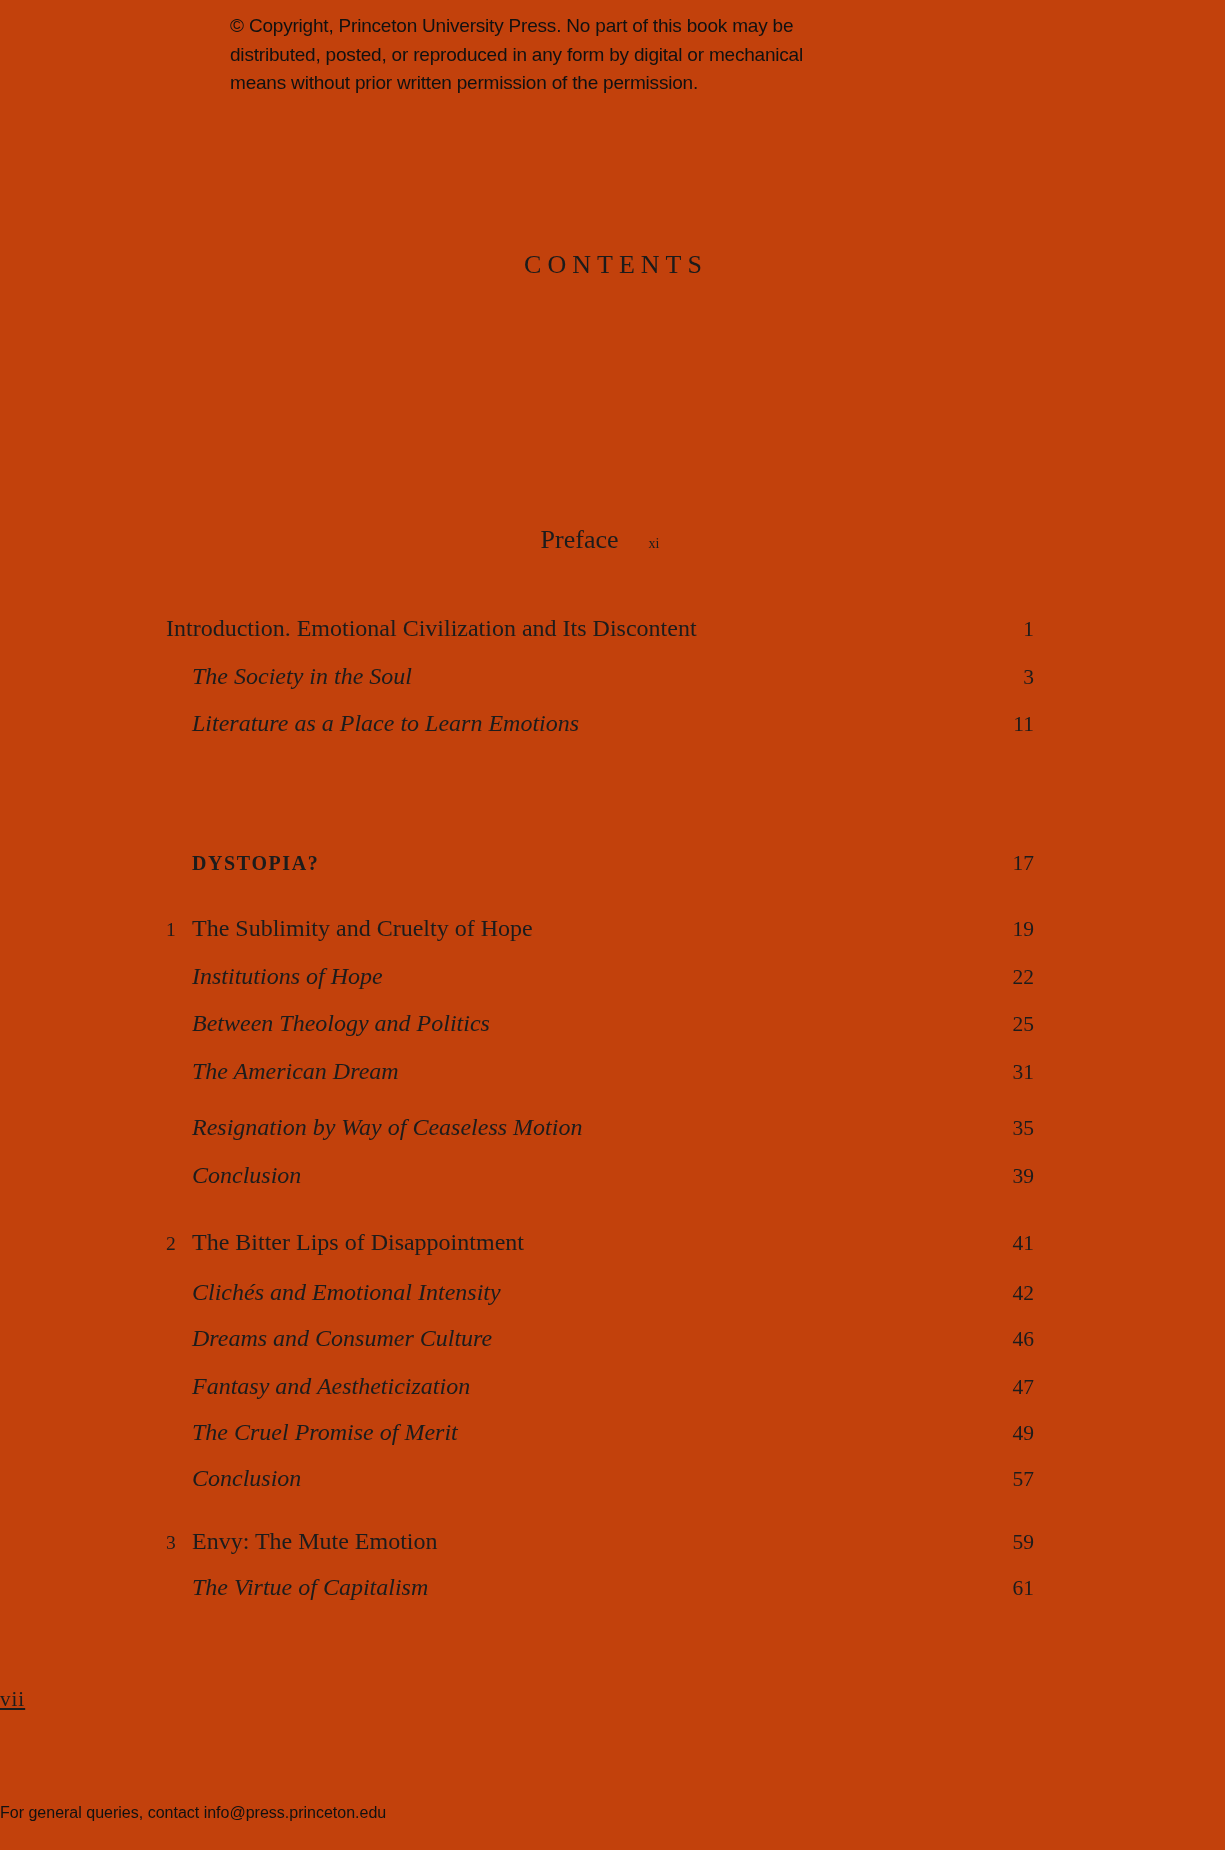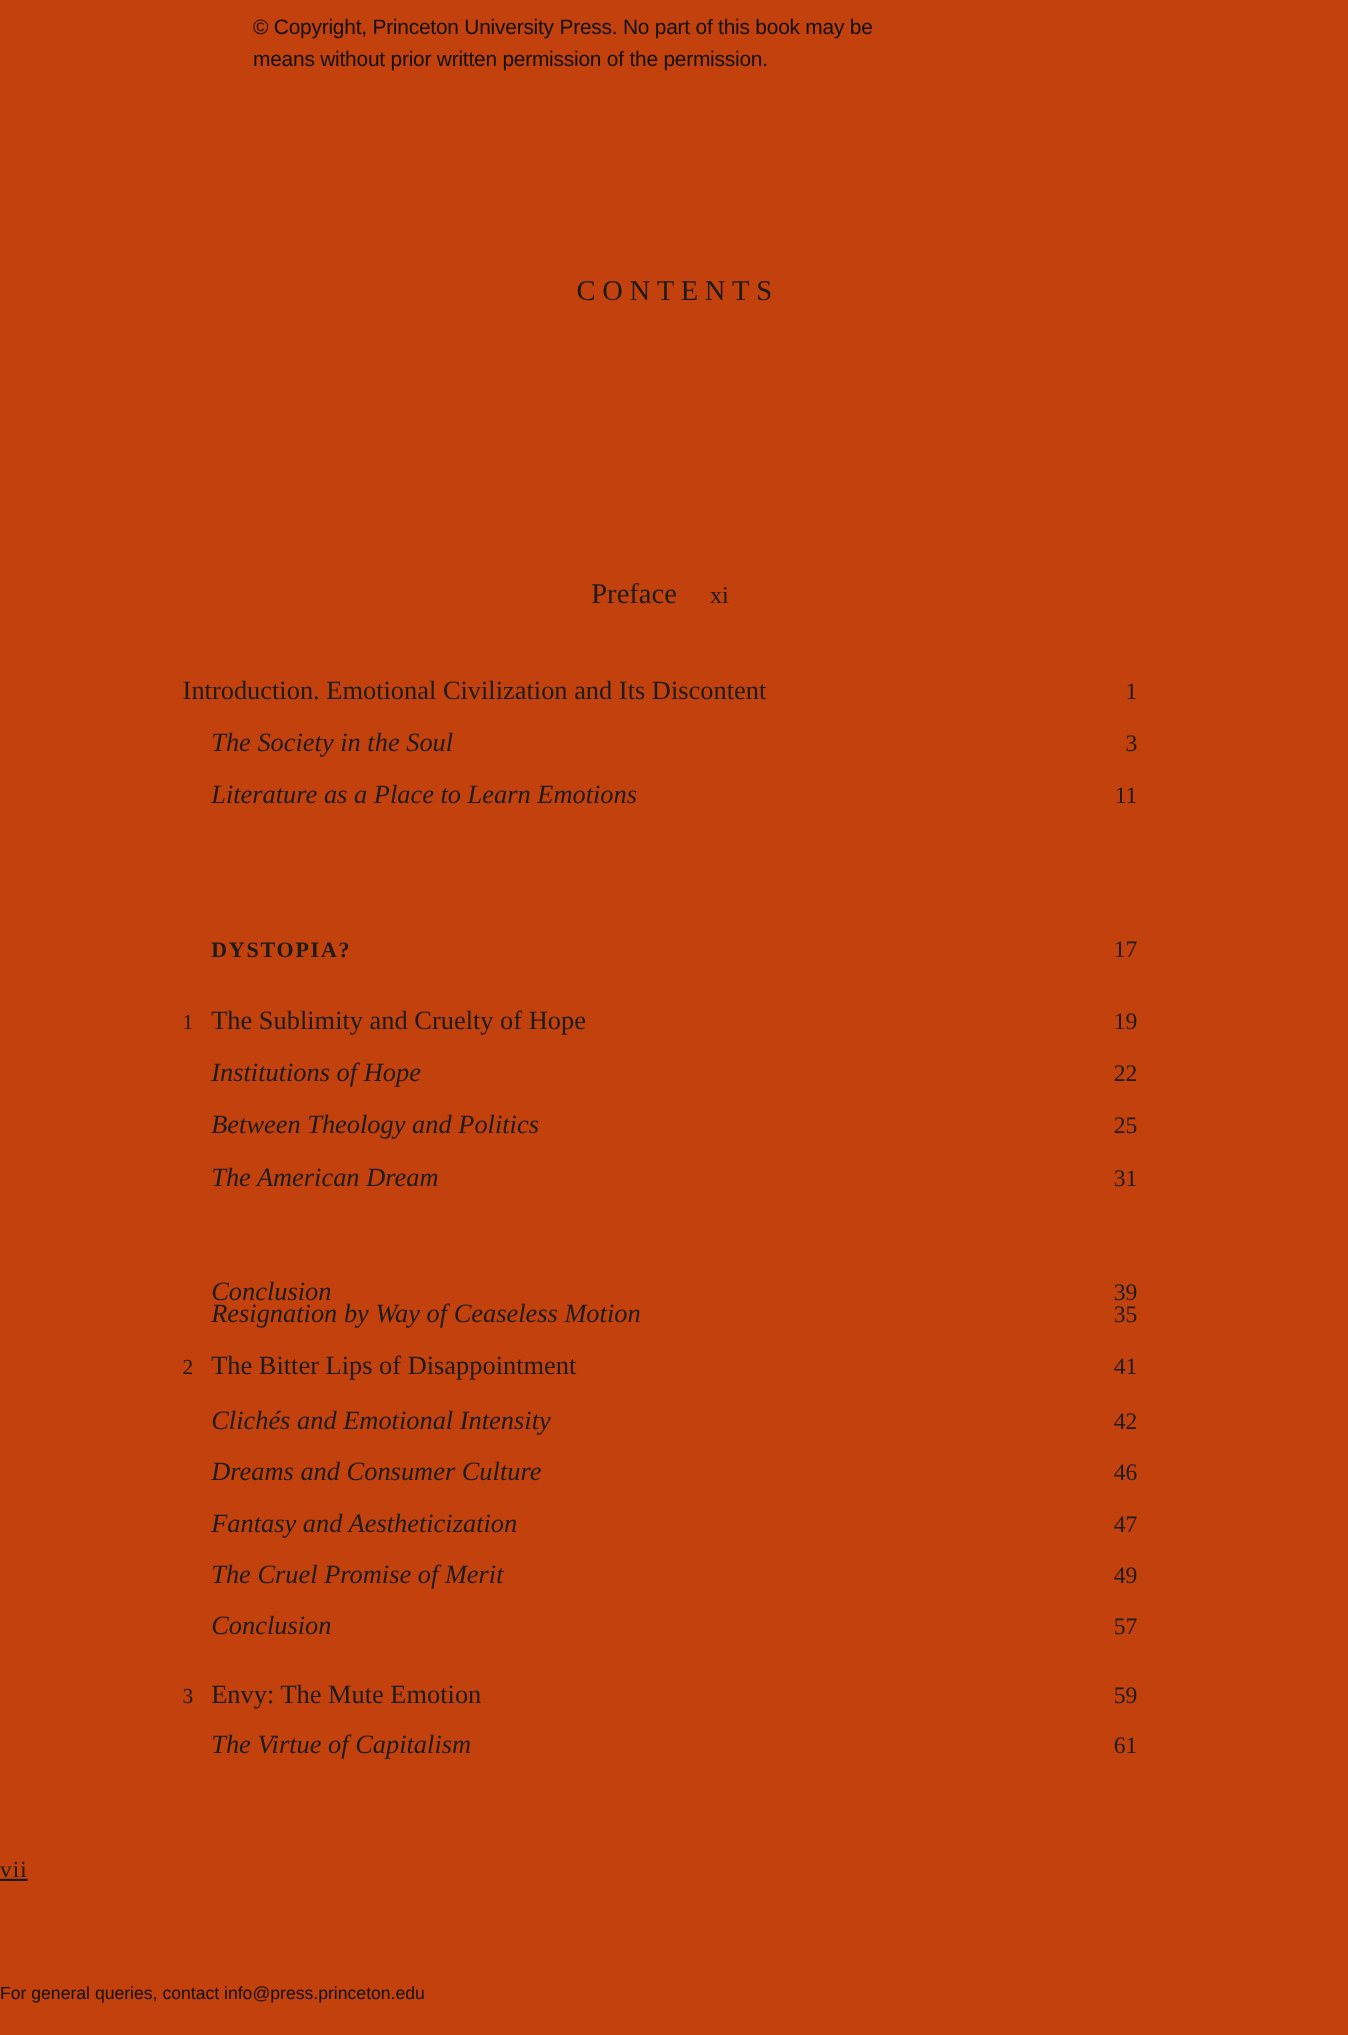--- a/index.html
+++ b/index.html
@@ -44,21 +44,21 @@
 
   
   .preface-line {
     position:absolute;
     left:0; top:525px; width:1200px;
     display:flex; justify-content:center; align-items:baseline;
     gap:30px;
     font-size:26px;
   }
   .preface-title { }
-  .preface-page  { font-size:22px; }
+  .preface-page  { font-size:14px; }
 
   
   .row {
     position:absolute;
     left:166px; width:868px;
     box-sizing:border-box;
     display:flex; align-items:baseline;
     font-size:24px; line-height:1.2;
     color:#1c1c1c;
   }
@@ -83,20 +83,21 @@
     text-decoration:underline;
   }
 </style>
 </head>
 <body>
 
 <div class="page">
 
   <div class="stamp stamp-top">
     <div>© Copyright, Princeton University Press. No part of this book may be</div>
+    <div>distributed, posted, or reproduced in any form by digital or mechanical</div>
     <div>means without prior written permission of the permission.</div>
   </div>
 
   <h1 class="contents-heading">CONTENTS</h1>
 
   <div class="preface-line">
     <span class="preface-title">Preface</span>
     <span class="preface-page">xi</span>
   </div>
 
@@ -135,21 +136,21 @@
   <div class="row sub" style="top:1009px">
     <span class="title">Between Theology and Politics</span>
     <span class="pg">25</span>
   </div>
 
   <div class="row sub" style="top:1057px">
     <span class="title">The American Dream</span>
     <span class="pg">31</span>
   </div>
 
-  <div class="row sub" style="top:1181px">
+  <div class="row sub" style="top:1113px">
     <span class="title">Resignation by Way of Ceaseless Motion</span>
     <span class="pg">35</span>
   </div>
 
   <div class="row sub" style="top:1161px">
     <span class="title">Conclusion</span>
     <span class="pg">39</span>
   </div>
 
   <div class="row chapter" style="top:1228px">

